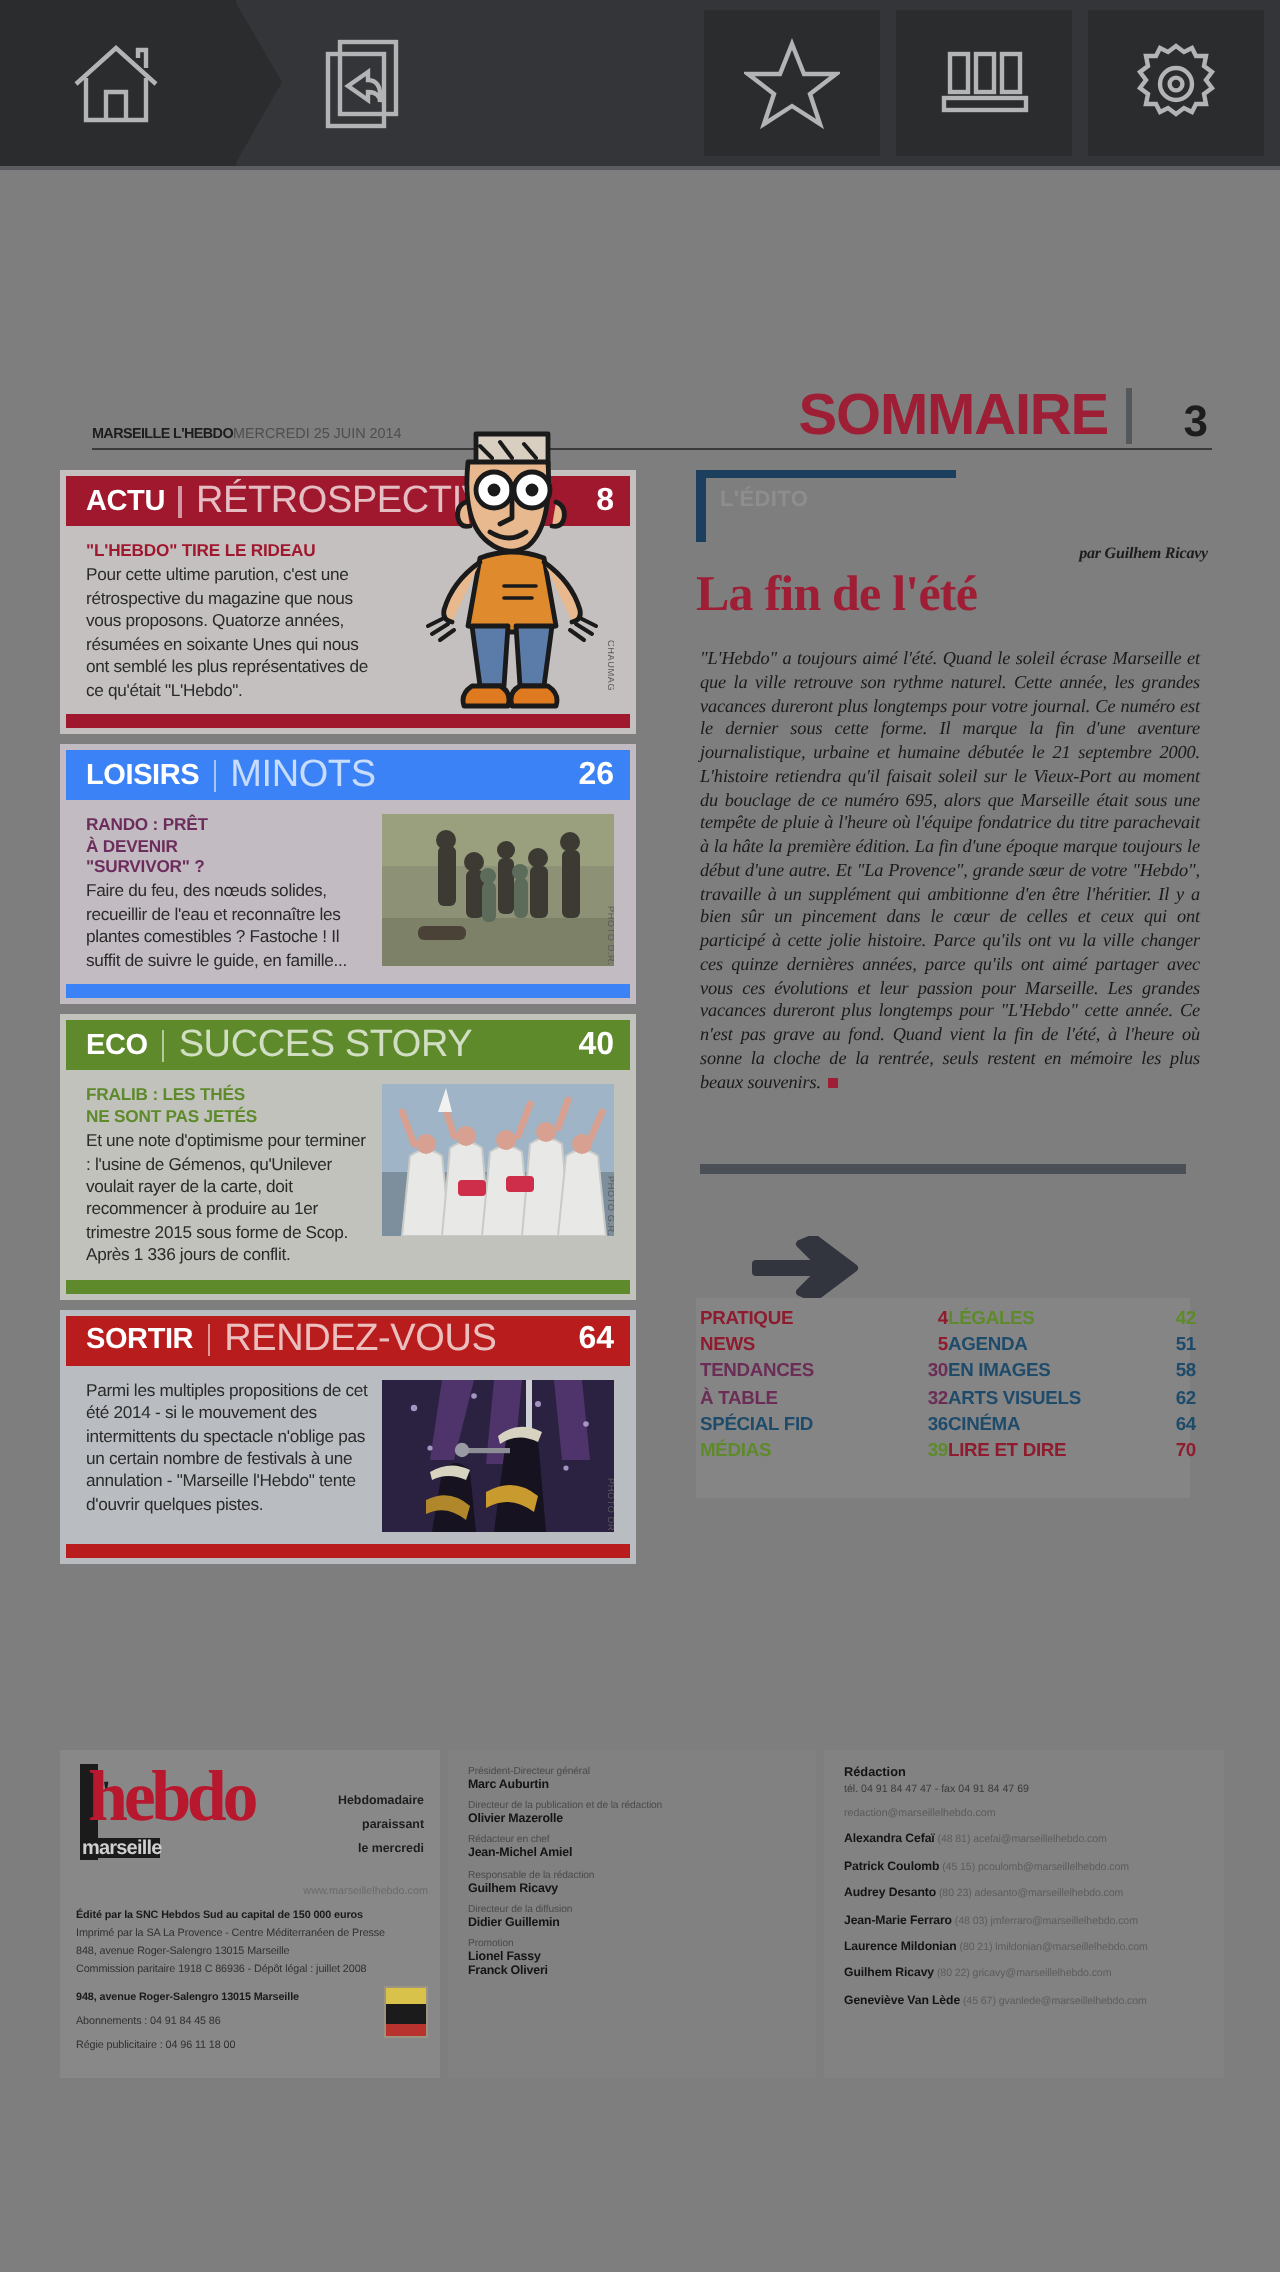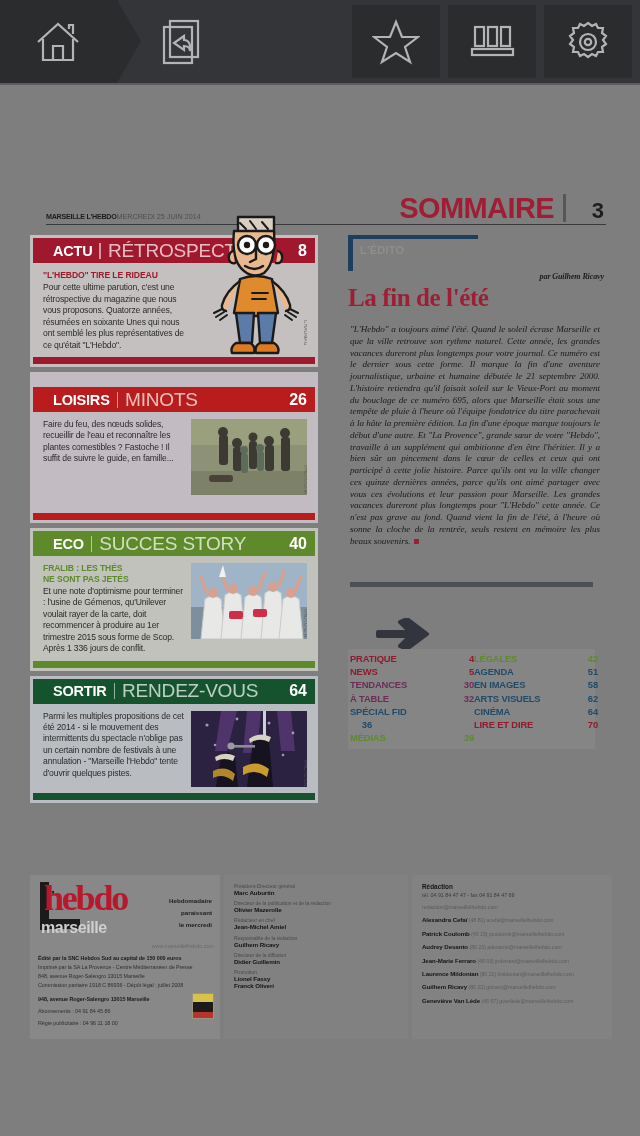--- a/index.html
+++ b/index.html
@@ -77,21 +77,21 @@
   #pagenum {
     position: absolute; right: 2px; bottom: 0px;
     font-size: 22px; font-weight: bold; color: #1d1d1d;
   }
 
   
   #left-col { position: absolute; left: 12px; top: 60px; width: 288px; }
   .card { position: relative; margin-bottom: 5px; padding: 3px; }
   .card-band {
     height: 25px; display: flex; align-items: center;
-    padding: 0 8px 0 20px; position: relative;
+    padding: 0 8px 0 10px; position: relative;
   }
   .cat {
     font-size: 14.5px; font-weight: bold; color: #ffffff;
     letter-spacing: -0.2px;
   }
   .catsep {
     width: 1.5px; height: 16px; background: rgba(255,255,255,.55);
     margin: 0 7px;
   }
   .sub {
@@ -119,27 +119,27 @@
     position: absolute; right: -1px; bottom: 0;
     font-size: 4.6px; color: #5a5a5a;
     writing-mode: vertical-rl; letter-spacing: .3px;
   }
 
   
   .c-actu   { background: #c4c0c0; }
   .c-actu   .card-band, .c-actu .card-foot { background: #a0182e; }
   .c-actu   .hl { color: #a0182e; }
   .c-lois   { background: #c2bcc2; }
-  .c-lois   .card-band, .c-lois .card-foot { background: #b91c1c; margin-top: 12px; }
+  .c-lois   .card-band, .c-lois .card-foot { background: #3b82f6; }
   .c-lois   .hl { color: #6d2d5c; }
   .c-eco    { background: #c0c2bb; }
   .c-eco    .card-band, .c-eco .card-foot { background: #5e8a2b; text-align: center; }
   .c-eco    .hl { color: #5e8a2b; }
   .c-sortir { background: #b9bcc0; }
-  .c-sortir .card-band, .c-sortir .card-foot { background: #14532d; }
+  .c-sortir .card-band, .c-sortir .card-foot { background: #b91c1c; }
   .c-sortir .hl { color: #1f4b6b; }
 
   
   #cartoon { position: absolute; right: 6px; top: -26px; }
 
   
   #right-col { position: absolute; left: 330px; top: 60px; width: 258px; }
   #edito-frame {
     position: absolute; left: 0; top: 0; width: 130px; height: 36px;
     border-left: 5px solid #1c3f5e; border-top: 4px solid #1c3f5e;
@@ -212,21 +212,21 @@
     position: absolute; left: 16px; top: 12px;
     font-size: 17px; color: #1b1b1b; font-weight: bold;
     font-family: "Liberation Serif", serif;
   }
   #logo-sub {
     position: absolute; left: 10px; top: 44px; width: 40px; height: 10px;
     background: #1b1b1b;
   }
   #logo-sub-t {
     position: absolute; left: 11px; top: 44px;
-    font-size: 16px; font-weight: bold; color: #1b1b1b;
+    font-size: 10px; font-weight: bold; color: #1b1b1b;
     letter-spacing: -0.4px;
   }
   .f-right {
     position: absolute; right: 8px;
     font-size: 6.2px; font-weight: bold; color: #1d1d1d; text-align: right;
   }
   #f-url {
     position: absolute; left: 8px; top: 68px; width: 176px;
     text-align: right; font-size: 5.4px; color: #6a6a6a;
   }
@@ -365,20 +365,23 @@
 
     <div class="card c-lois">
       <div class="card-band">
         <span class="cat">LOISIRS</span>
         <span class="catsep"></span>
         <span class="sub">MINOTS</span>
         <span class="pg">26</span>
       </div>
       <div class="card-body">
         <div class="card-txt">
+          <div class="hl" style="white-space:pre-line">RANDO : PRÊT
+À DEVENIR
+"SURVIVOR" ?</div>
           <div class="bd">Faire du feu, des nœuds solides, recueillir de l'eau et reconnaître les plantes comestibles ? Fastoche ! Il suffit de suivre le guide, en famille...</div>
         </div>
         <div class="thumb">
           <svg width="116" height="76" viewBox="0 0 116 76" preserveAspectRatio="none">
             <rect width="116" height="76" fill="#8d9277"></rect>
             <rect y="0" width="116" height="26" fill="#9aa07e"></rect>
             <rect y="52" width="116" height="24" fill="#7d8168"></rect>
             <g fill="#3c3a33">
               <rect x="28" y="16" width="9" height="30" rx="3"></rect>
                   <circle cx="32" cy="13" r="5"></circle>
@@ -526,21 +529,21 @@
               <span class="idx-pg">5</span>
             </div>
             <div class="idx-row" style="color: rgb(107, 45, 86); gap: 11px;">
               <span class="idx-name">TENDANCES</span>
               <span class="idx-pg">30</span>
             </div>
             <div class="idx-row" style="color: rgb(107, 45, 86);">
               <span class="idx-name">À TABLE</span>
               <span class="idx-pg">32</span>
             </div>
-            <div class="idx-row" style="color: rgb(31, 75, 107); flex-direction: column;">
+            <div class="idx-row" style="color: rgb(31, 75, 107);">
               <span class="idx-name">SPÉCIAL FID</span>
               <span class="idx-pg">36</span>
             </div>
             <div class="idx-row" style="color: rgb(94, 138, 43);">
               <span class="idx-name">MÉDIAS</span>
               <span class="idx-pg">39</span>
             </div>
           </div>
       <div class="idx-col" id="idx-right">
             <div class="idx-row" style="color: rgb(94, 138, 43);">

